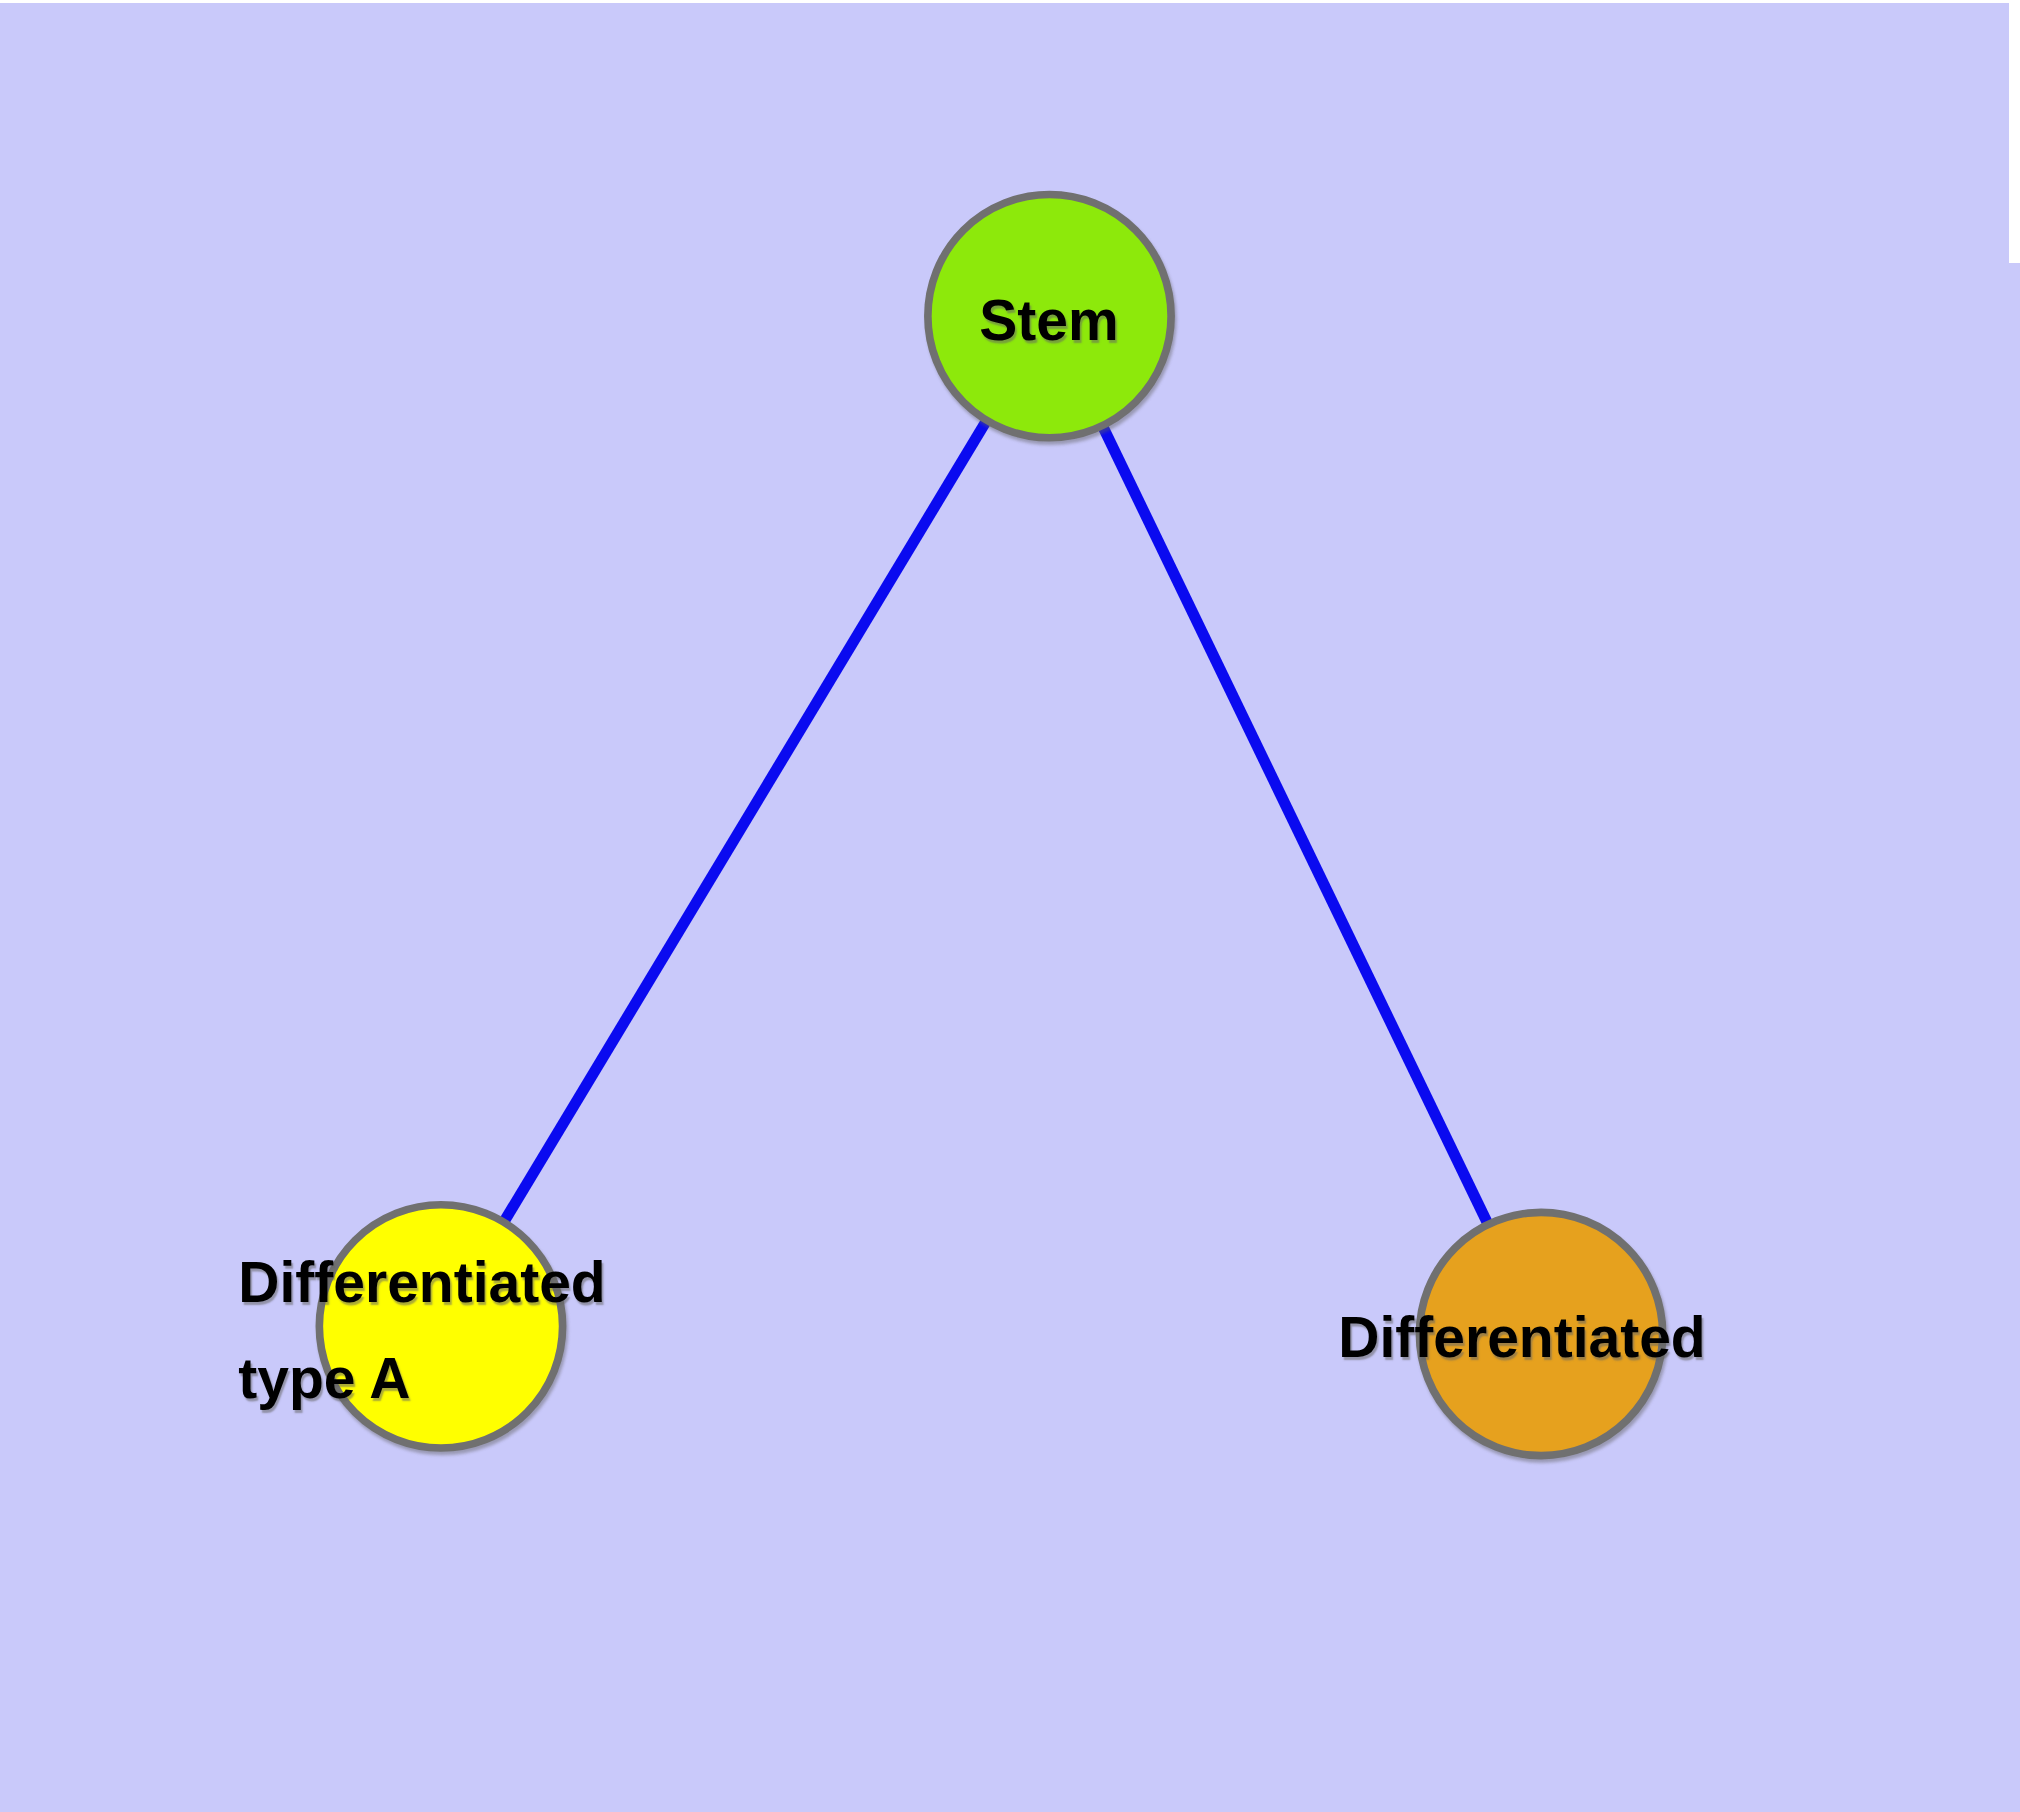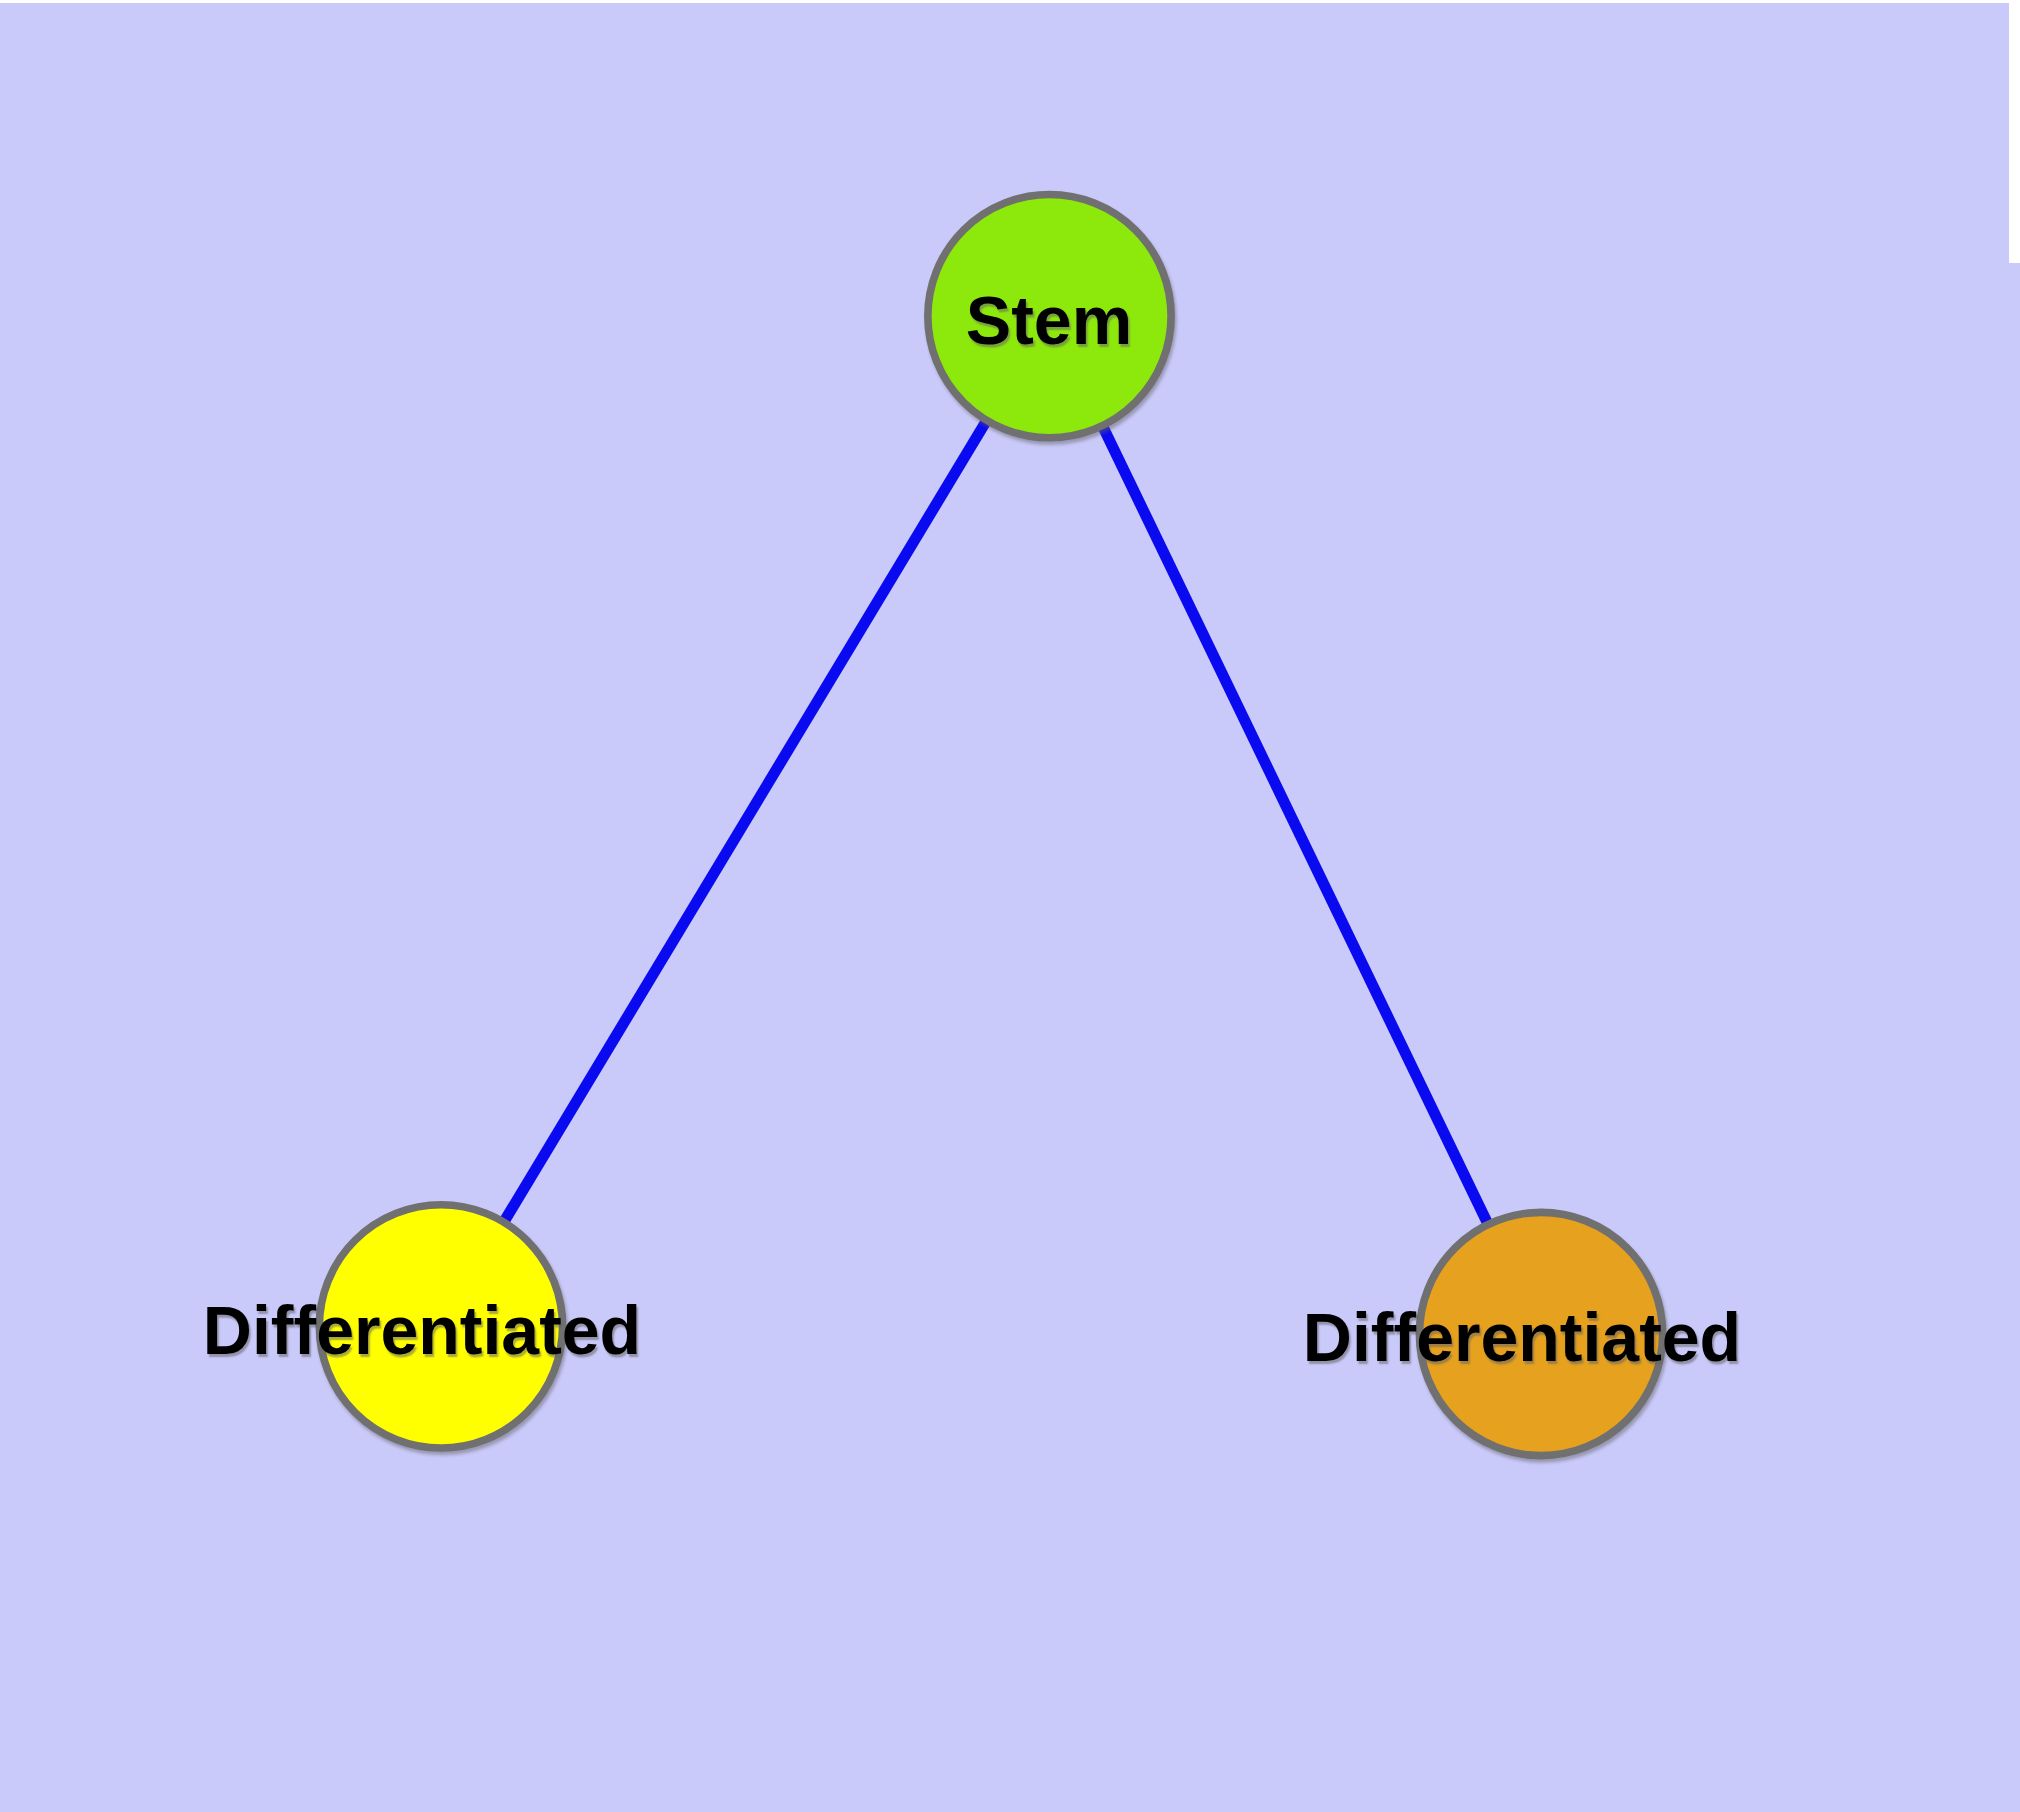--- a/index.html
+++ b/index.html
@@ -33,21 +33,21 @@
     top: 0;
     width: 100%;
     height: 100%;
     z-index: 2;
   }
   .node-label {
     position: absolute;
     transform: translate(-50%, -50%);
     text-align: left;
     font-weight: bold;
-    font-size: 68px;
+    font-size: 57px;
     line-height: 96px;
     color: #000000;
     white-space: nowrap;
     text-shadow: 1.7px 2.5px 1.7px rgba(100, 100, 100, 0.55);
   }
 </style>
 </head>
 <body>
 
 <div class="canvas" style="background: rgb(201, 201, 250);">
@@ -61,19 +61,20 @@
       <circle cx="520" cy="1565" r="143.5" fill="#FFFF00" stroke="#707070" stroke-width="9" class="node-circle"></circle>
       <circle cx="1818" cy="1574" r="143.5" fill="#E6A11E" stroke="#707070" stroke-width="9" class="node-circle"></circle>
     </svg>
 
   <div class="labels-layer">
       <div class="node-label" style="left: 1049px; top: 320px;">
         <div>Stem</div>
       </div>
       <div class="node-label" style="left: 422px; top: 1330px;">
         <div>Differentiated</div>
+        <div>type A</div>
       </div>
       <div class="node-label" style="left: 1522px; top: 1337px;">
         <div>Differentiated</div>
       </div>
     </div>
 </div>
 
 
 </body></html>

